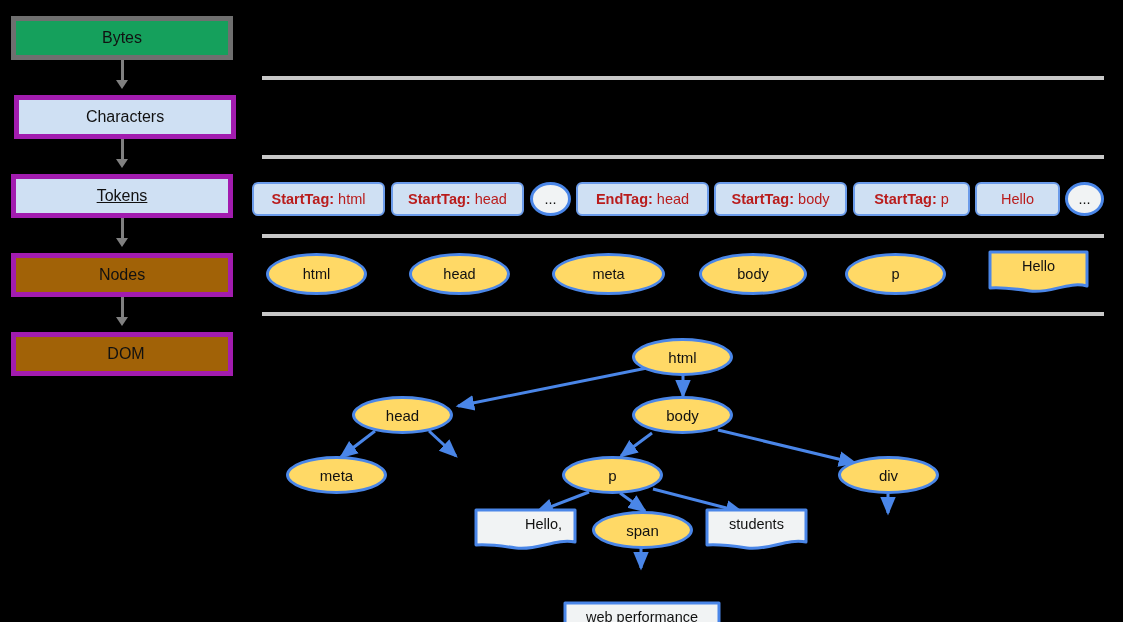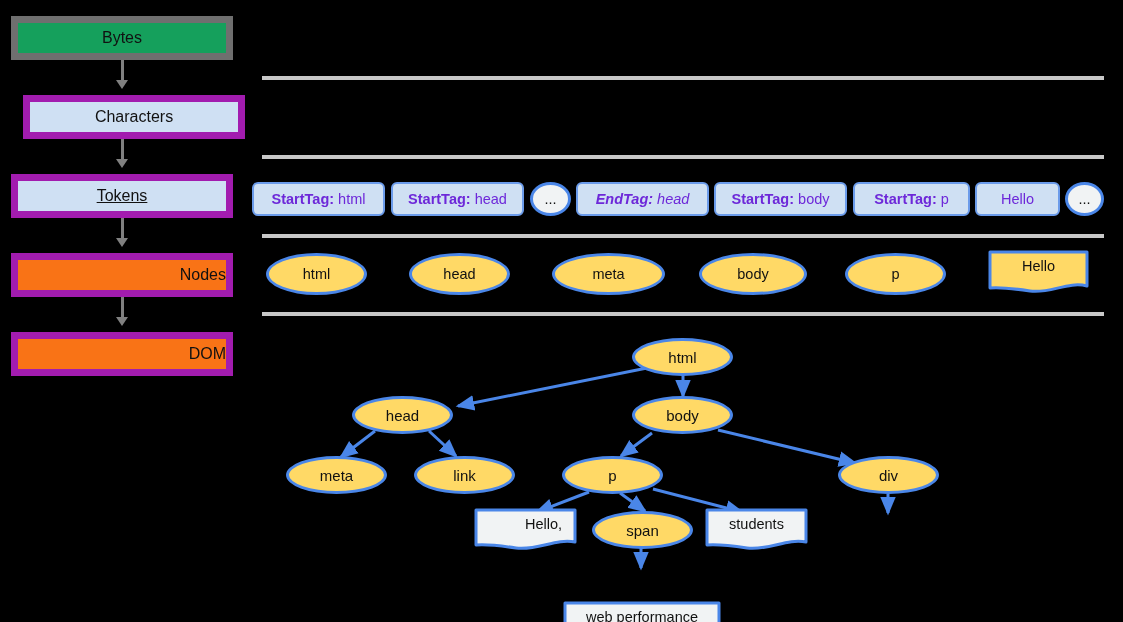--- a/index.html
+++ b/index.html
@@ -2,38 +2,38 @@
 <html><head>
 <meta charset="utf-8">
 <style>
   html,body{margin:0;padding:0;background:#000;}
   body{width:1123px;height:622px;overflow:hidden;
        font-family:"Liberation Sans","DejaVu Sans",sans-serif;}
   #stage{position:relative;width:1123px;height:622px;background:#000;}
 
   
   .flowbox{position:absolute;display:flex;align-items:center;justify-content:center;
-           box-sizing:border-box;border:7px solid #a21caf;color:#111;font-size:16px;}
+           box-sizing:border-box;border:5px solid #a21caf;color:#111;font-size:16px;}
   .flowbox.green{background:#15a05c;border-color:#6f6f6f;}
   .flowbox.blue{background:#cfe0f3;}
-  .flowbox.yellow{background:#f97316;justify-content:flex-end;}
+  .flowbox.yellow{background:#a16207;}
 
   .vconn{position:absolute;width:3px;background:#808080;}
   .vhead{position:absolute;width:0;height:0;
          border-left:6px solid transparent;border-right:6px solid transparent;
          border-top:9px solid #808080;}
 
   
   .sep{position:absolute;left:262px;width:842px;height:4px;background:#c8c8c8;}
 
   
   .tok{position:absolute;display:flex;align-items:center;justify-content:center;
        box-sizing:border-box;height:34px;top:182px;
        border:2px solid #6b9bea;border-radius:6px;background:#cfe0f3;
-       color:#6d28d9;font-size:14.5px;white-space:nowrap;padding:0 8px;}
+       color:#b91c1c;font-size:14.5px;white-space:nowrap;padding:0 8px;}
   .tok.ell{background:#f1f3f4;}
   .tok b{font-weight:bold;margin-right:4px;}
 
   
   .ell{position:absolute;display:flex;align-items:center;justify-content:center;
        box-sizing:border-box;border:3px solid #4a86e8;background:#ffd966;
        border-radius:50%;color:#111;font-size:14.5px;}
 
   
   .wavy{position:absolute;}
@@ -50,21 +50,21 @@
 <body>
 
 <div id="stage">
 
   <div class="flowbox green" style="left:11px;top:16px;width:222px;height:44px;">
     <span>Bytes</span>
   </div>
   <div class="vconn" style="left:121px;top:60px;height:26px;"></div>
   <div class="vhead" style="left:116px;top:80px;"></div>
 
-  <div class="flowbox blue" style="left:23px;top:95px;width:222px;height:44px;">
+  <div class="flowbox blue" style="left:14px;top:95px;width:222px;height:44px;">
     <span>Characters</span>
   </div>
   <div class="vconn" style="left:121px;top:139px;height:26px;"></div>
   <div class="vhead" style="left:116px;top:159px;"></div>
 
   <div class="flowbox blue" style="left:11px;top:174px;width:222px;height:44px;text-decoration:underline;">
     <span>Tokens</span>
   </div>
   <div class="vconn" style="left:121px;top:218px;height:26px;"></div>
   <div class="vhead" style="left:116px;top:238px;"></div>
@@ -88,21 +88,21 @@
     <b>StartTag:</b>
       <span>html</span>
   </div>
   <div class="tok" style="left:391px;width:133px;">
     <b>StartTag:</b>
       <span>head</span>
   </div>
   <div class="tok ell" style="left:530px;width:41px;">
     <span>...</span>
   </div>
-  <div class="tok" style="left:576px;width:133px;font-style:italic;">
+  <div class="tok" style="left:576px;width:133px;">
     <b>EndTag:</b>
       <span>head</span>
   </div>
   <div class="tok" style="left:714px;width:133px;">
     <b>StartTag:</b>
       <span>body</span>
   </div>
   <div class="tok" style="left:853px;width:117px;">
     <b>StartTag:</b>
       <span>p</span>
@@ -163,23 +163,20 @@
   </div>
   <div class="tnode" style="left:352px;top:396px;width:101px;height:38px;">
     <span>head</span>
   </div>
   <div class="tnode" style="left:632px;top:396px;width:101px;height:38px;">
     <span>body</span>
   </div>
   <div class="tnode" style="left:286px;top:456px;width:101px;height:38px;">
     <span>meta</span>
   </div>
-  <div class="tnode" style="left:414px;top:456px;width:101px;height:38px;">
-    <span>link</span>
-  </div>
   <div class="tnode" style="left:562px;top:456px;width:101px;height:38px;">
     <span>p</span>
   </div>
   <div class="tnode" style="left:838px;top:456px;width:101px;height:38px;">
     <span>div</span>
   </div>
   <div class="tnode" style="left:592px;top:511px;width:101px;height:38px;align-items:center;">
     <span>span</span>
   </div>
 

